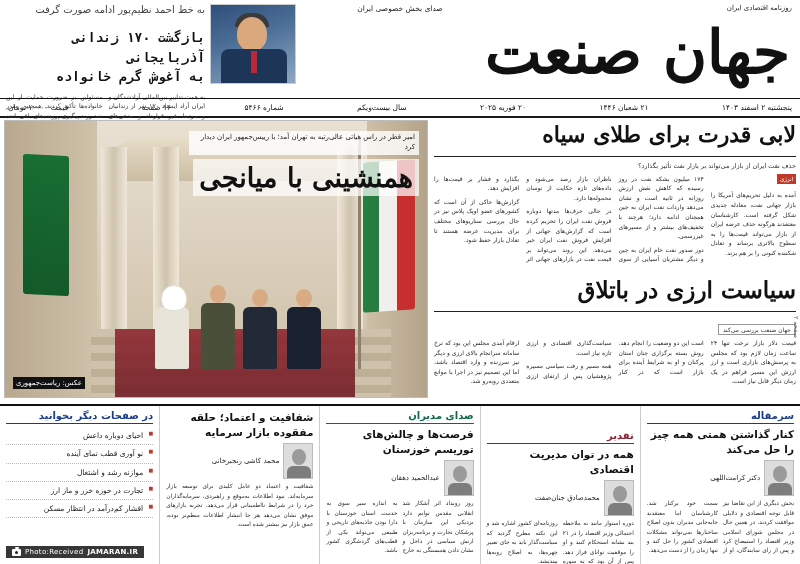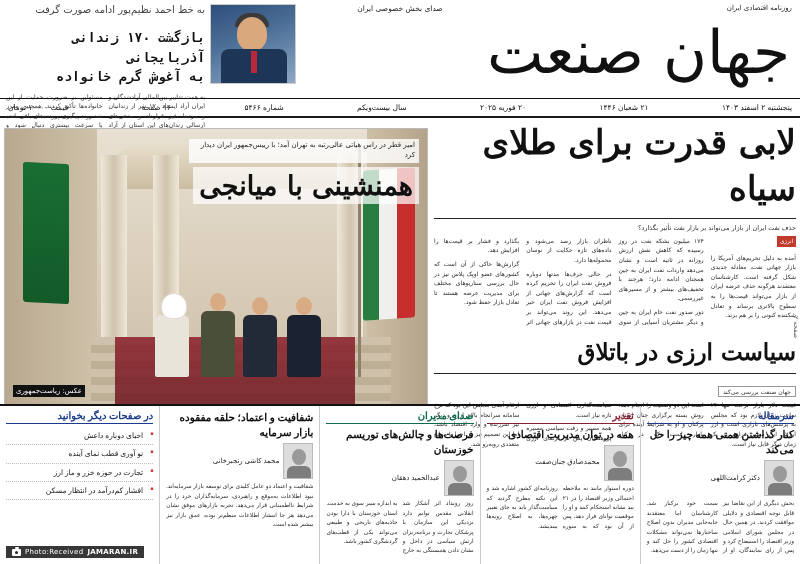--- a/index.html
+++ b/index.html
@@ -30,21 +30,21 @@
     position: absolute; top: 4px; right: 8px;
     font-size: 7px; color: #222;
   }
   .logo-title {
     position: absolute; top: 6px; right: 10px; width: 330px; height: 92px;
     display: flex; align-items: center; justify-content: flex-start;
     direction: rtl;
   }
   .logo-title .big {
     font-family: "DejaVu Serif", "Liberation Serif", serif;
-    font-weight: normal;
+    font-weight: bold;
     font-size: 60px;
     color: #111;
     line-height: 1;
     white-space: nowrap;
     letter-spacing: -2px;
   }
 
   
   .mast-promo {
     position: absolute; top: 4px; left: 6px; width: 290px; height: 108px;
@@ -99,21 +99,21 @@
     justify-content: space-between;
   }
   .infostrip .seg { white-space: nowrap; }
 
   
   .body-area {
     position: absolute; top: 120px; left: 0; width: 800px; height: 282px;
   }
   
   .photo-block {
-    position: absolute; top: 8px; left: 4px; width: 424px; height: 278px;
+    position: absolute; top: 0; left: 4px; width: 424px; height: 278px;
     border: 1px solid #bbb; overflow: hidden;
     background: #22c55e;
   }
   .photo-art { position: absolute; inset: 0; }
   .pa-sky { position: absolute; inset: 0; background: linear-gradient(180deg,#e8e0d2 0%,#d9cdb9 55%,#cbbda6 100%); }
   .pa-wall-l { position: absolute; left: 0; top: 0; width: 92px; height: 278px; background: linear-gradient(90deg,#b8a88f,#cfc2aa); }
   .pa-wall-r { position: absolute; right: 0; top: 0; width: 60px; height: 278px; background: linear-gradient(270deg,#b3a38a,#cdbfa6); }
   .pa-col { position: absolute; top: 26px; width: 26px; height: 200px; background: linear-gradient(90deg,#efe7d8,#cfc3ad,#efe7d8); }
   .pa-col.c1 { left: 96px; }
   .pa-col.c2 { left: 148px; }
@@ -167,21 +167,21 @@
     direction: rtl;
   }
 
   
   .right-col {
     position: absolute; top: 0; right: 4px; width: 362px; height: 278px;
   }
   .story { direction: rtl; text-align: right; }
   .story-title {
     font-family: "DejaVu Serif", "Liberation Serif", serif;
-    font-size: 34px; font-weight: bold; color: #111; line-height: 1.35;
+    font-size: 22px; font-weight: bold; color: #111; line-height: 1.35;
   }
   .story-rule { height: 1px; background: #222; margin: 6px 0 5px; }
   .story-cols {
     column-count: 4; column-gap: 7px;
     font-size: 6px; line-height: 1.6; color: #2a2a2a; text-align: justify;
   }
   .story-cols p { margin: 0 0 4px; }
   .tag-red {
     display: inline-block; background: #c0392b; color: #fff;
     font-size: 5.5px; padding: 1px 3px; margin-bottom: 2px;
@@ -197,30 +197,29 @@
   .bottom {
     position: absolute; top: 404px; left: 0; width: 800px; height: 160px;
     border-top: 2px solid #111;
     display: flex; direction: rtl;
   }
   .bcol {
     flex: 1 1 0; padding: 4px 6px 6px;
     border-left: 1px solid #ccc;
     direction: rtl; text-align: right;
     position: relative;
-    font-family: Liberation Serif, serif;
   }
   .bcol:last-child { border-left: none; }
   .bcol-head {
     font-size: 10px; font-weight: bold; color: #1b3c8c;
     padding-bottom: 2px; margin-bottom: 3px;
     border-bottom: 1px solid #1b3c8c;
   }
   .bcol-head.alt { color: #0e6b4a; border-bottom-color: #0e6b4a; }
-  .bcol-head.alt2 { color: #8a2030; border-bottom-color: #8a2030; }
+  .bcol-head.alt2 { color: #8a2030; border-bottom-color: #8a2030; margin-top: 20px; }
   .bcol-head.alt3 { color: #444; border-bottom-color: #444; }
   .bcol-title {
     font-size: 10.5px; font-weight: bold; color: #111; line-height: 1.45;
     margin-bottom: 3px;
   }
   .bcol-byline {
     display: flex; align-items: center; gap: 4px; margin-bottom: 3px;
   }
   .bcol-avatar {
     width: 30px; height: 36px; background: #ddd; border: 1px solid #bbb;
@@ -435,20 +434,21 @@
         <div class="bcol-author">محمد کاشی رنجبرخانی</div>
       </div>
       <div class="bcol-body one">شفافیت و اعتماد دو عامل کلیدی برای توسعه بازار سرمایه‌اند. نبود اطلاعات به‌موقع و راهبردی، سرمایه‌گذاران خرد را در شرایط نااطمینانی قرار می‌دهد. تجربه بازارهای موفق نشان می‌دهد هر جا انتشار اطلاعات منظم‌تر بوده، عمق بازار نیز بیشتر شده است.</div>
     </div>
 
     <div class="bcol">
       <div class="bcol-head">در صفحات دیگر بخوانید</div>
       <ul class="bcol-list">
         <li>احیای دوباره داعش</li>
         <li>نو آوری قطب نمای آینده</li>
+        <li>موازنه رشد و اشتغال</li>
         <li>تجارت در حوزه خزر و ماز ارز</li>
         <li>اقشار کم‌درآمد در انتظار مسکن</li>
       </ul>
     </div>
 
   </div>
 
   <div class="watermark">
     <span class="wm-cam"></span>
     <span>Photo:Received</span>

